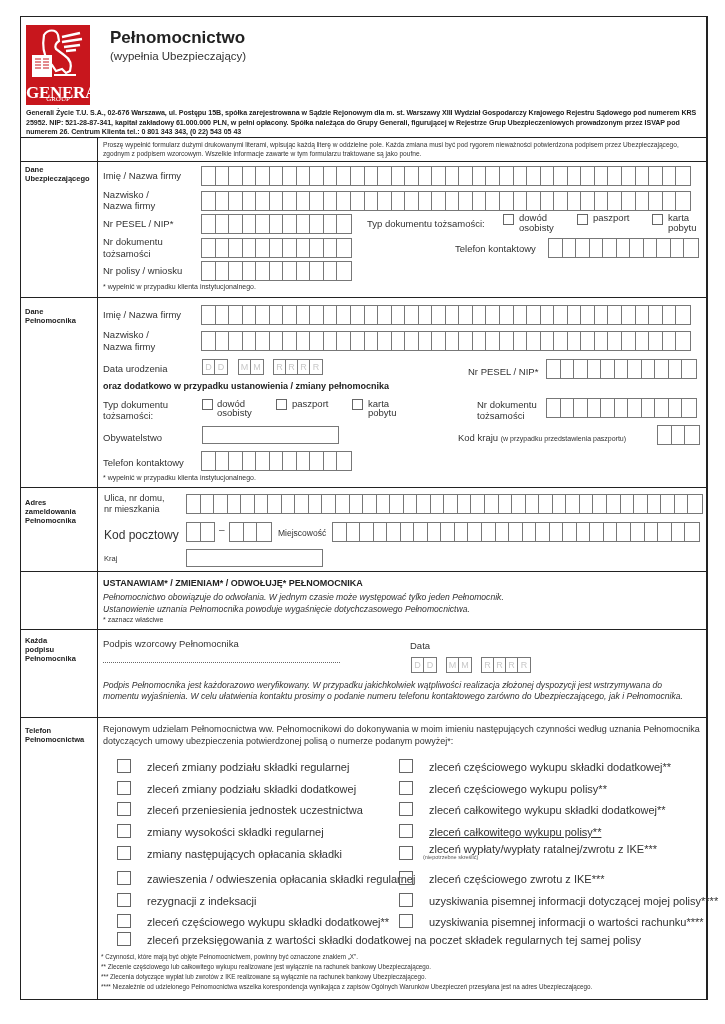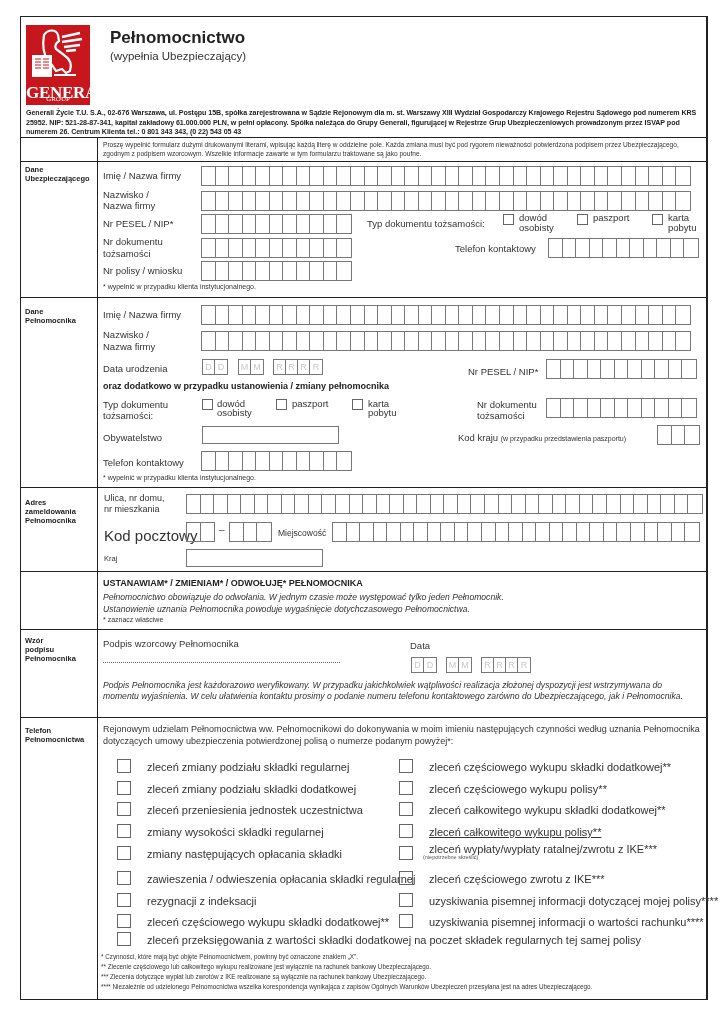--- a/index.html
+++ b/index.html
@@ -456,21 +456,21 @@
     <div class="c"></div>
     <div class="c"></div>
     <div class="c"></div>
     <div class="c"></div>
     <div class="c"></div>
     <div class="c"></div>
     <div class="c"></div>
     <div class="c"></div>
   </div>
 
-<div class="lbl" style="left:104px;top:530px;font-size:15px">Kod pocztowy</div>
+<div class="lbl" style="left:104px;top:530px;font-size:12px">Kod pocztowy</div>
 <div class="cells" id="adr-zip1" style="left:186px;top:522px">
     <div class="c"></div>
     <div class="c"></div>
   </div>
 <div class="dash" style="left:219px;top:524px">–</div>
 <div class="cells" id="adr-zip2" style="left:229px;top:522px">
     <div class="c"></div>
     <div class="c"></div>
     <div class="c"></div>
   </div>
@@ -507,21 +507,21 @@
 
 <div class="lbl sm" style="left:104px;top:553px">Kraj</div>
 <div class="box" style="left:186px;top:549px;width:137px"></div>
 
 <div class="bold-line" style="top:578px">USTANAWIAM*   /  ZMIENIAM*   /   ODWOŁUJĘ*  PEŁNOMOCNIKA</div>
 <div class="italic" style="top:592px">Pełnomocnictwo obowiązuje do odwołania. W jednym czasie może występować tylko jeden Pełnomocnik.</div>
 <div class="italic" style="top:604px">Ustanowienie uznania Pełnomocnika powoduje wygaśnięcie dotychczasowego Pełnomocnictwa.</div>
 <div class="note" style="left:103px;top:616px">* zaznacz właściwe</div>
 
 <div class="sec-label" style="top:636px">
-  <div>Wzór</div>
+  <div>Każda</div>
   <div>podpisu</div>
   <div>Pełnomocnika</div>
 </div>
 <div class="lbl" style="left:103px;top:638px">Podpis wzorcowy Pełnomocnika</div>
 <div class="dots"></div>
 <div class="lbl" style="left:410px;top:640px">Data</div>
 <div class="cells small" id="sig-dd" style="left:411px;top:657px">
     <div class="c">D</div>
     <div class="c">D</div>
   </div>

